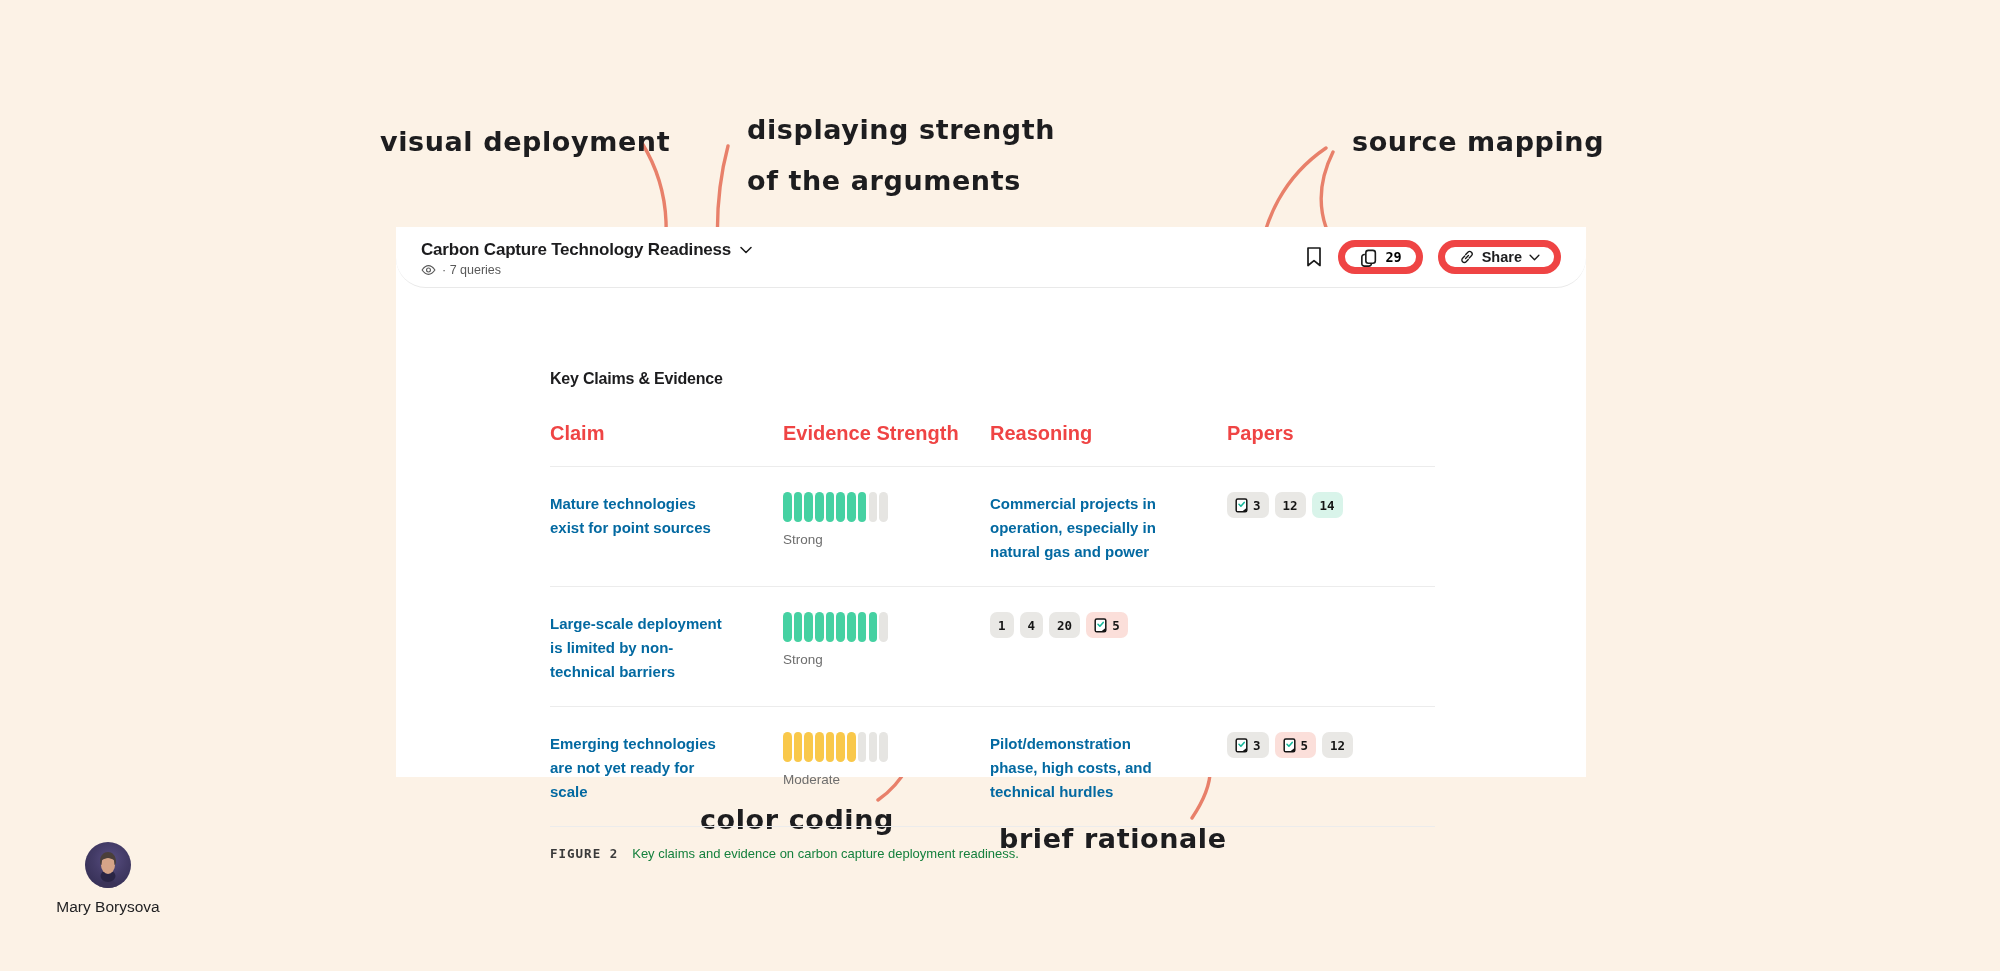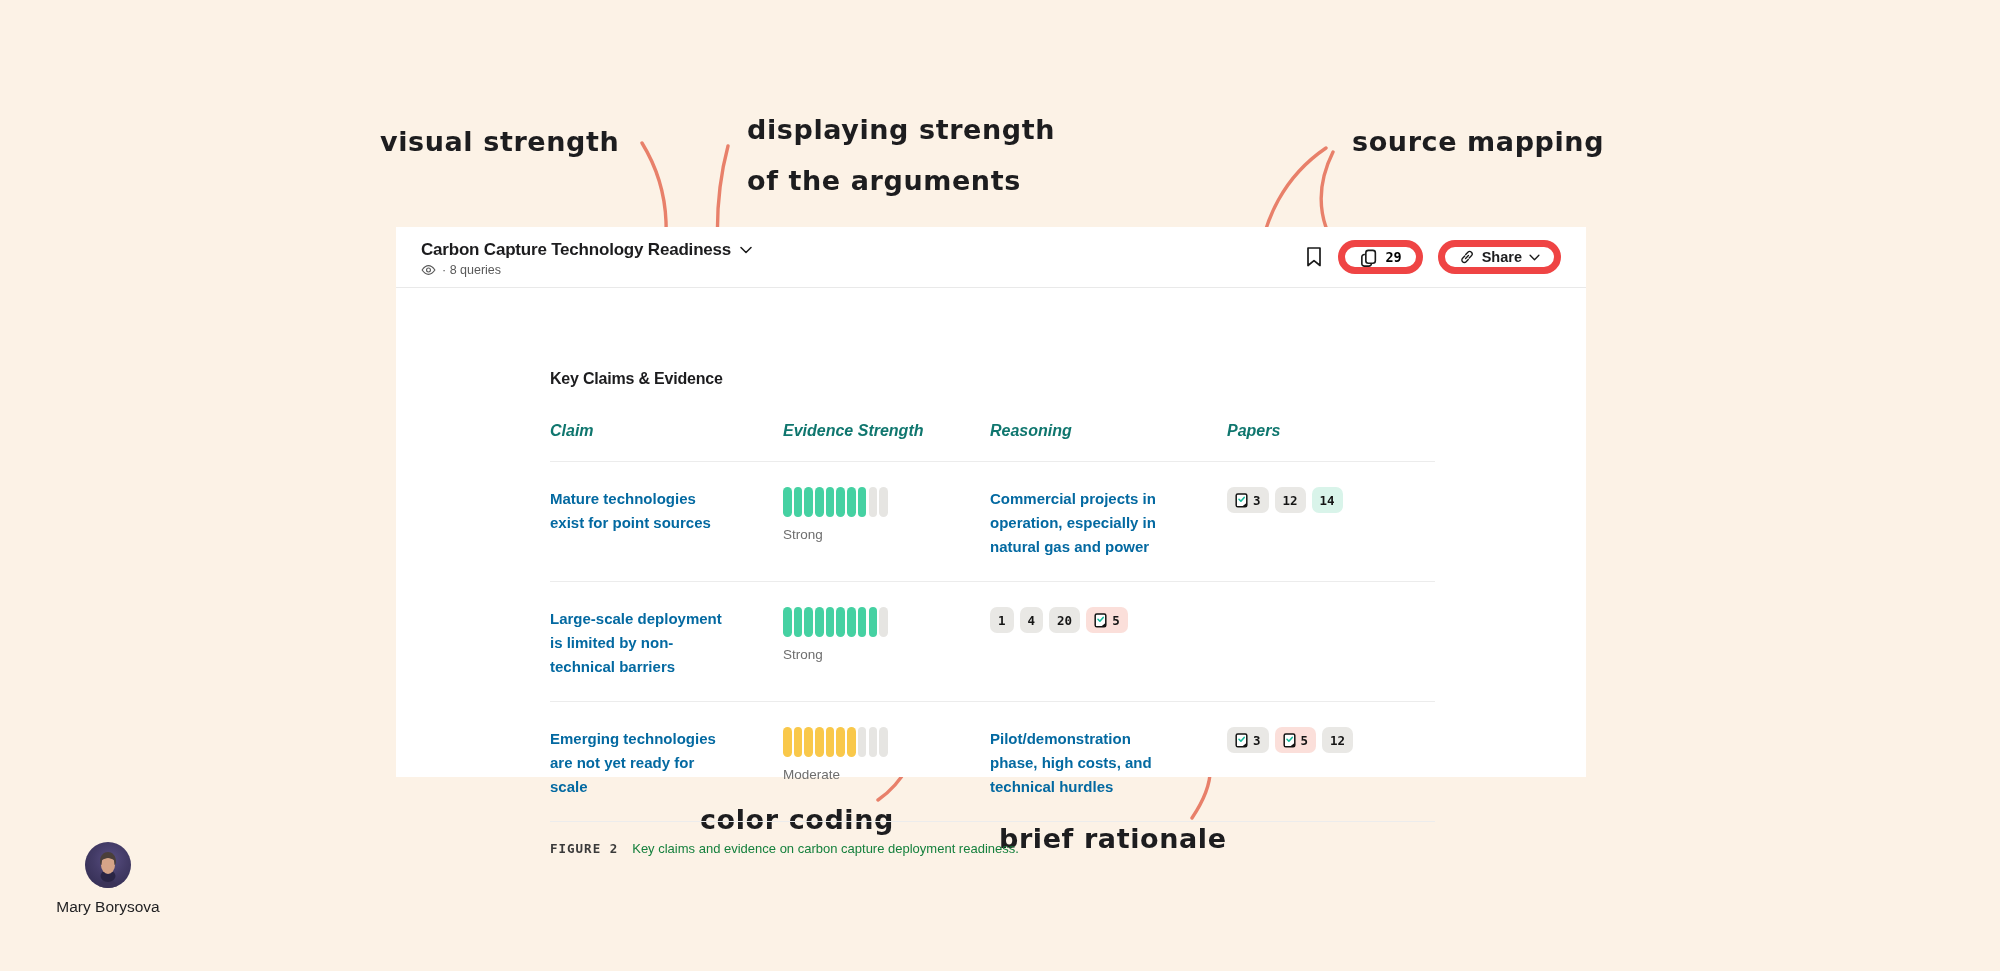--- a/index.html
+++ b/index.html
@@ -19,41 +19,41 @@
   #arrow-layer{position:absolute;left:0;top:0;width:2000px;height:971px;color:var(--arrow);pointer-events:none;}
   .annot{
     position:absolute;font-family:cursive,"DejaVu Sans",sans-serif;
     font-size:27px;font-weight:700;color:#1d1d1f;letter-spacing:.6px;white-space:nowrap;
   }
   .annot .ln{line-height:51px;}
   
   .card{position:absolute;left:396px;top:227px;width:1190px;height:550px;background:var(--card_bg);}
   .card-header{
     height:61px;border-bottom:1px solid #e9e9e9;display:flex;align-items:center;
-    justify-content:space-between;padding:0 25px 0 25px;
+    justify-content:space-between;padding:0 25px 0 25px;border-radius:30px;
   }
   .title-block{display:flex;flex-direction:column;gap:3px;padding-top:2px;}
   .title-row{display:flex;align-items:center;gap:9px;}
   .report-title{font-size:17px;font-weight:700;letter-spacing:-.2px;}
   .queries-row{display:flex;align-items:center;gap:6px;color:#595959;font-size:12.5px;}
   .hdr-actions{display:flex;align-items:center;gap:15px;}
   .icon-btn{background:none;border:none;cursor:pointer;display:flex;align-items:center;padding:0;}
   .pill-btn{
     display:flex;align-items:center;gap:7px;height:34px;padding:0 14px;background:#fff;
     border:7px solid #ef4444;border-radius:17px;cursor:pointer;font-family:inherit;
   }
   .pill-btn .count{font-family:"DejaVu Sans Mono",monospace;font-size:13.5px;font-weight:700;}
   .pill-btn .share-label{font-size:14.5px;font-weight:600;color:#1c1c1e;}
   
   .card-body{position:relative;padding:0 0 0 154px;}
   .section-title{position:absolute;left:154px;top:82px;font-size:16px;font-weight:700;letter-spacing:-.2px;}
   .tbl{position:absolute;left:154px;top:134px;width:885px;}
   .thead,.trow{display:grid;grid-template-columns:233px 207px 237px 208px;}
   .thead{padding-bottom:21px;border-bottom:1px solid var(--divider);}
-  .th{font-size:16px;font-weight:600;color:#0f766e;font-style:italic;}
+  .th{font-size:20px;font-weight:600;color:#ef4444;}
   .trow{border-bottom:1px solid var(--divider);}
   .trow .cell{padding-top:25px;padding-bottom:22px;}
   .trow:nth-child(1){min-height:106px;}
   .trow:nth-child(2){min-height:104px;}
   .trow:nth-child(3){min-height:109px;}
   .cell.claim,.cell.reasoning{font-size:15px;line-height:24px;color:#0369a1;font-weight:bold;}
   .cell.claim{padding-right:50px;}
   .cell.reasoning{padding-right:46px;}
   .bars{display:flex;gap:2.2px;align-items:flex-end;}
   .seg{width:8.5px;height:30px;border-radius:4.5px;}
@@ -90,21 +90,21 @@
   <g fill="none" stroke="currentColor" stroke-width="3.4" stroke-linecap="round">
     <path d="M 642 143 C 672 192, 674 252, 648 298" marker-end="url(#ah)"></path>
     <path d="M 728 146 C 703 240, 726 360, 766 420" marker-end="url(#ah)"></path>
     <path d="M 1333 152 C 1312 194, 1320 238, 1350 258" marker-end="url(#ah)"></path>
     <path d="M 1326 148 C 1242 205, 1244 320, 1284 392" marker-end="url(#ah)"></path>
     <path d="M 878 800 C 930 764, 928 692, 897 646" marker-end="url(#ah)"></path>
     <path d="M 1192 818 C 1223 772, 1213 744, 1174 716" marker-end="url(#ah)"></path>
   </g>
 </svg>
 
-<div class="annot" style="left:380px;top:126px;">visual strength</div>
+<div class="annot" style="left:380px;top:126px;">visual deployment</div>
 <div class="annot" style="left:747px;top:104px;">
   <div class="ln">displaying strength</div>
   <div class="ln">of the arguments</div>
 </div>
 <div class="annot" style="left:1352px;top:126px;">source mapping</div>
 <div class="annot" style="left:700px;top:804px;">color coding</div>
 <div class="annot" style="left:999px;top:823px;">brief rationale</div>
 
 <div class="card">
   <div class="card-header">
@@ -117,21 +117,21 @@
             </svg>
         </span>
       </div>
       <div class="queries-row">
         <span style="display:flex;">
           <svg width="15" height="12" viewBox="0 0 20 14">
             <path d="M1.5 7 C4.5 2.6 7.2 1.2 10 1.2 s5.5 1.4 8.5 5.8 c-3 4.4-5.7 5.8-8.5 5.8 S4.5 11.4 1.5 7 z" fill="none" stroke="#595959" stroke-width="1.5"></path>
             <circle cx="10" cy="7" r="2.6" fill="none" stroke="#595959" stroke-width="1.5"></circle>
           </svg>
         </span>
-        <span>· 8 queries</span>
+        <span>· 7 queries</span>
       </div>
     </div>
     <div class="hdr-actions">
       <button class="icon-btn">
         <svg width="18" height="22" viewBox="0 0 18 22">
           <path d="M3 2 h12 v17.5 l-6 -4.8 l-6 4.8 z" fill="none" stroke="#1a1a1a" stroke-width="1.7" stroke-linejoin="round"></path>
         </svg>
       </button>
       <button class="pill-btn">
         <span style="display:flex;">

